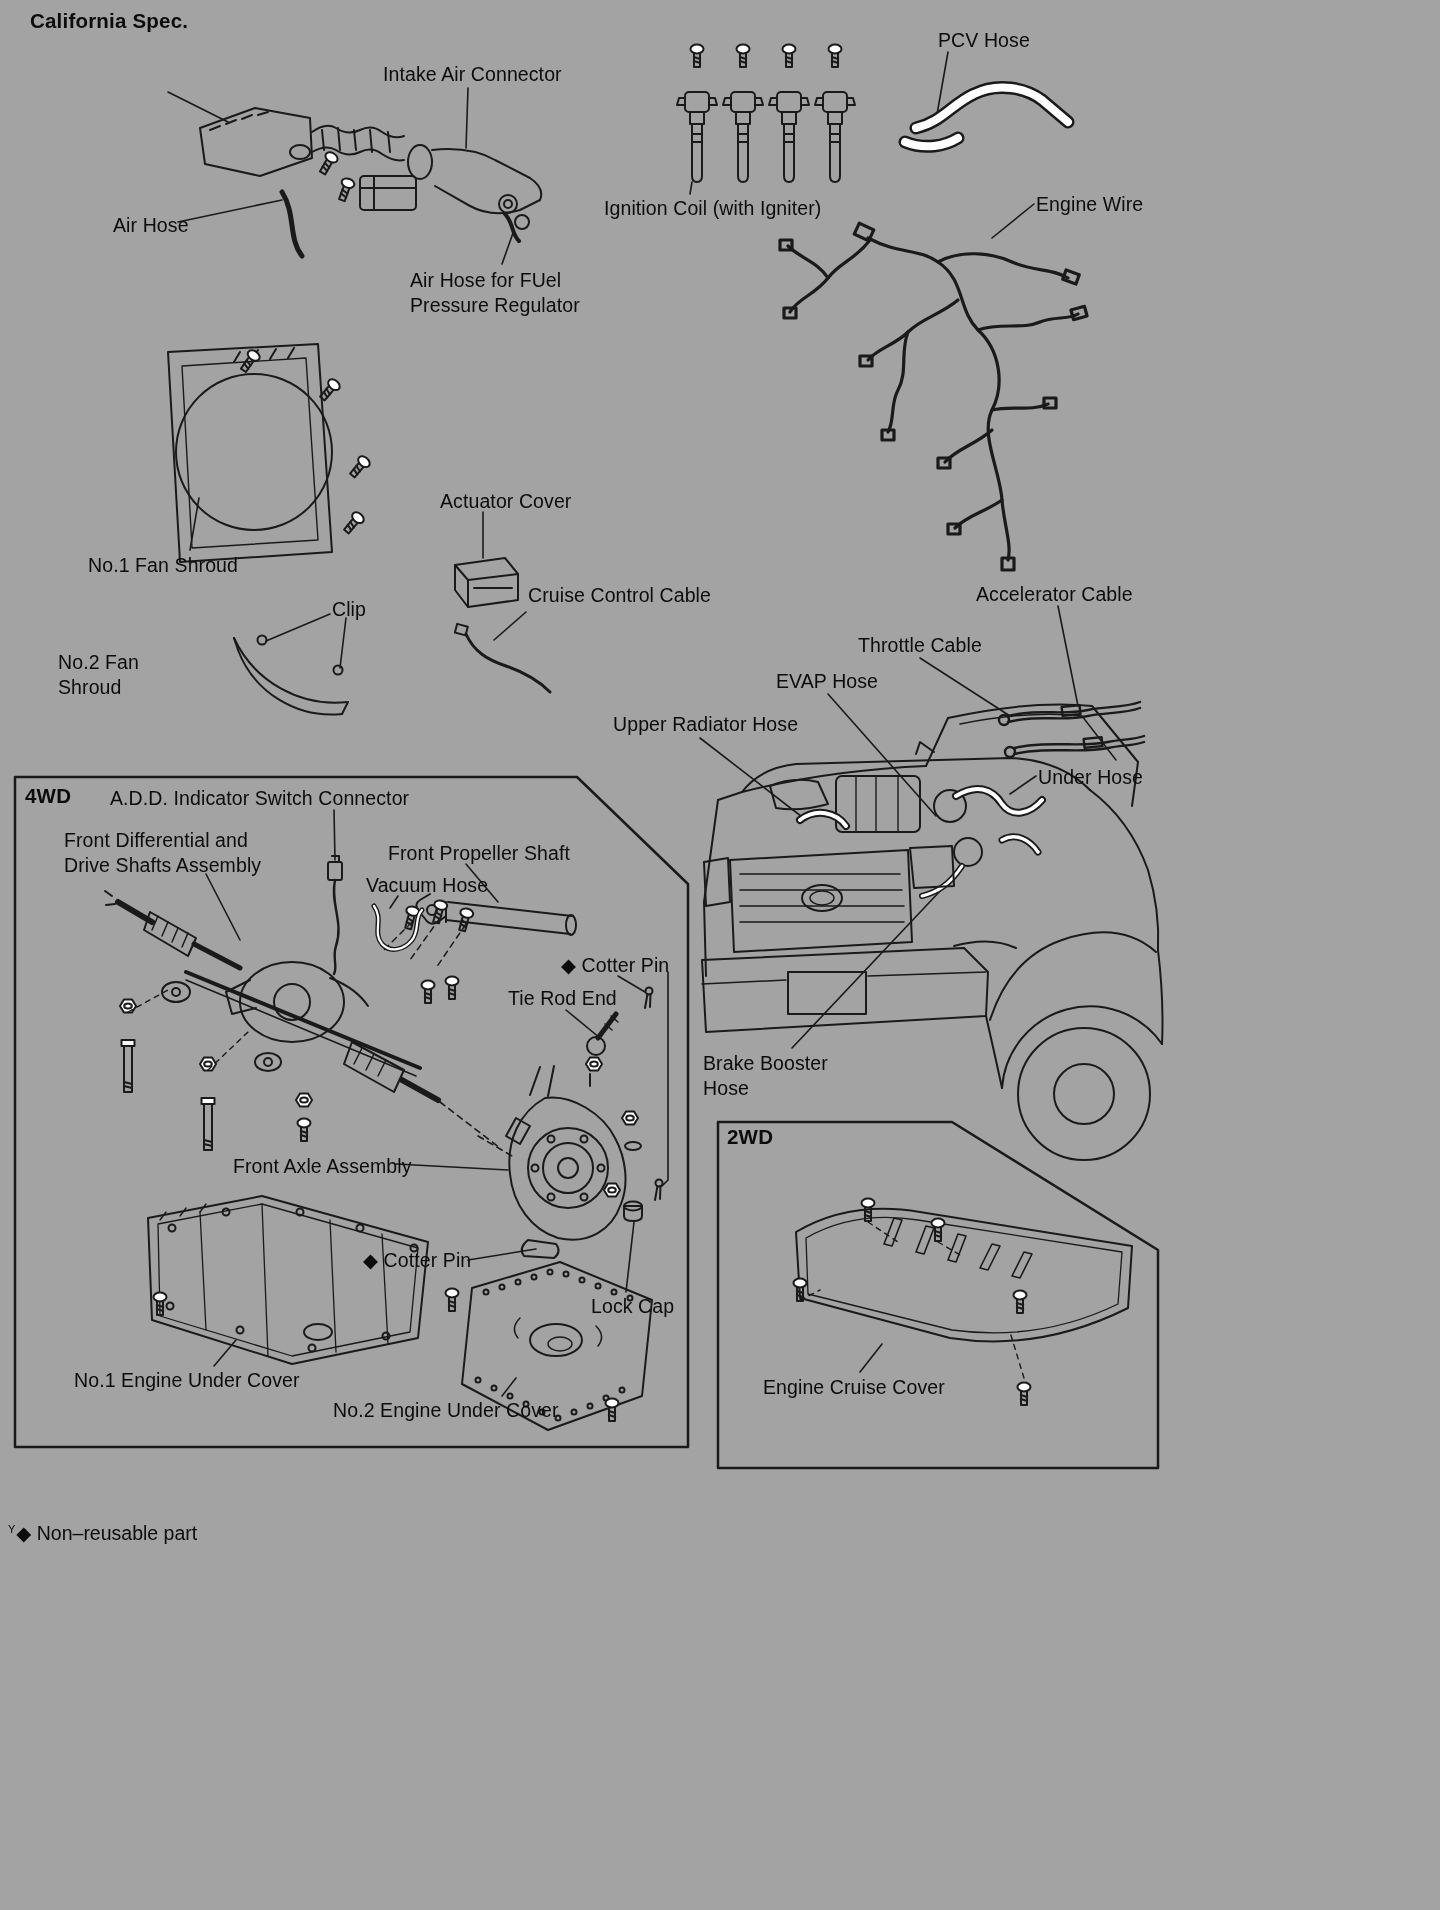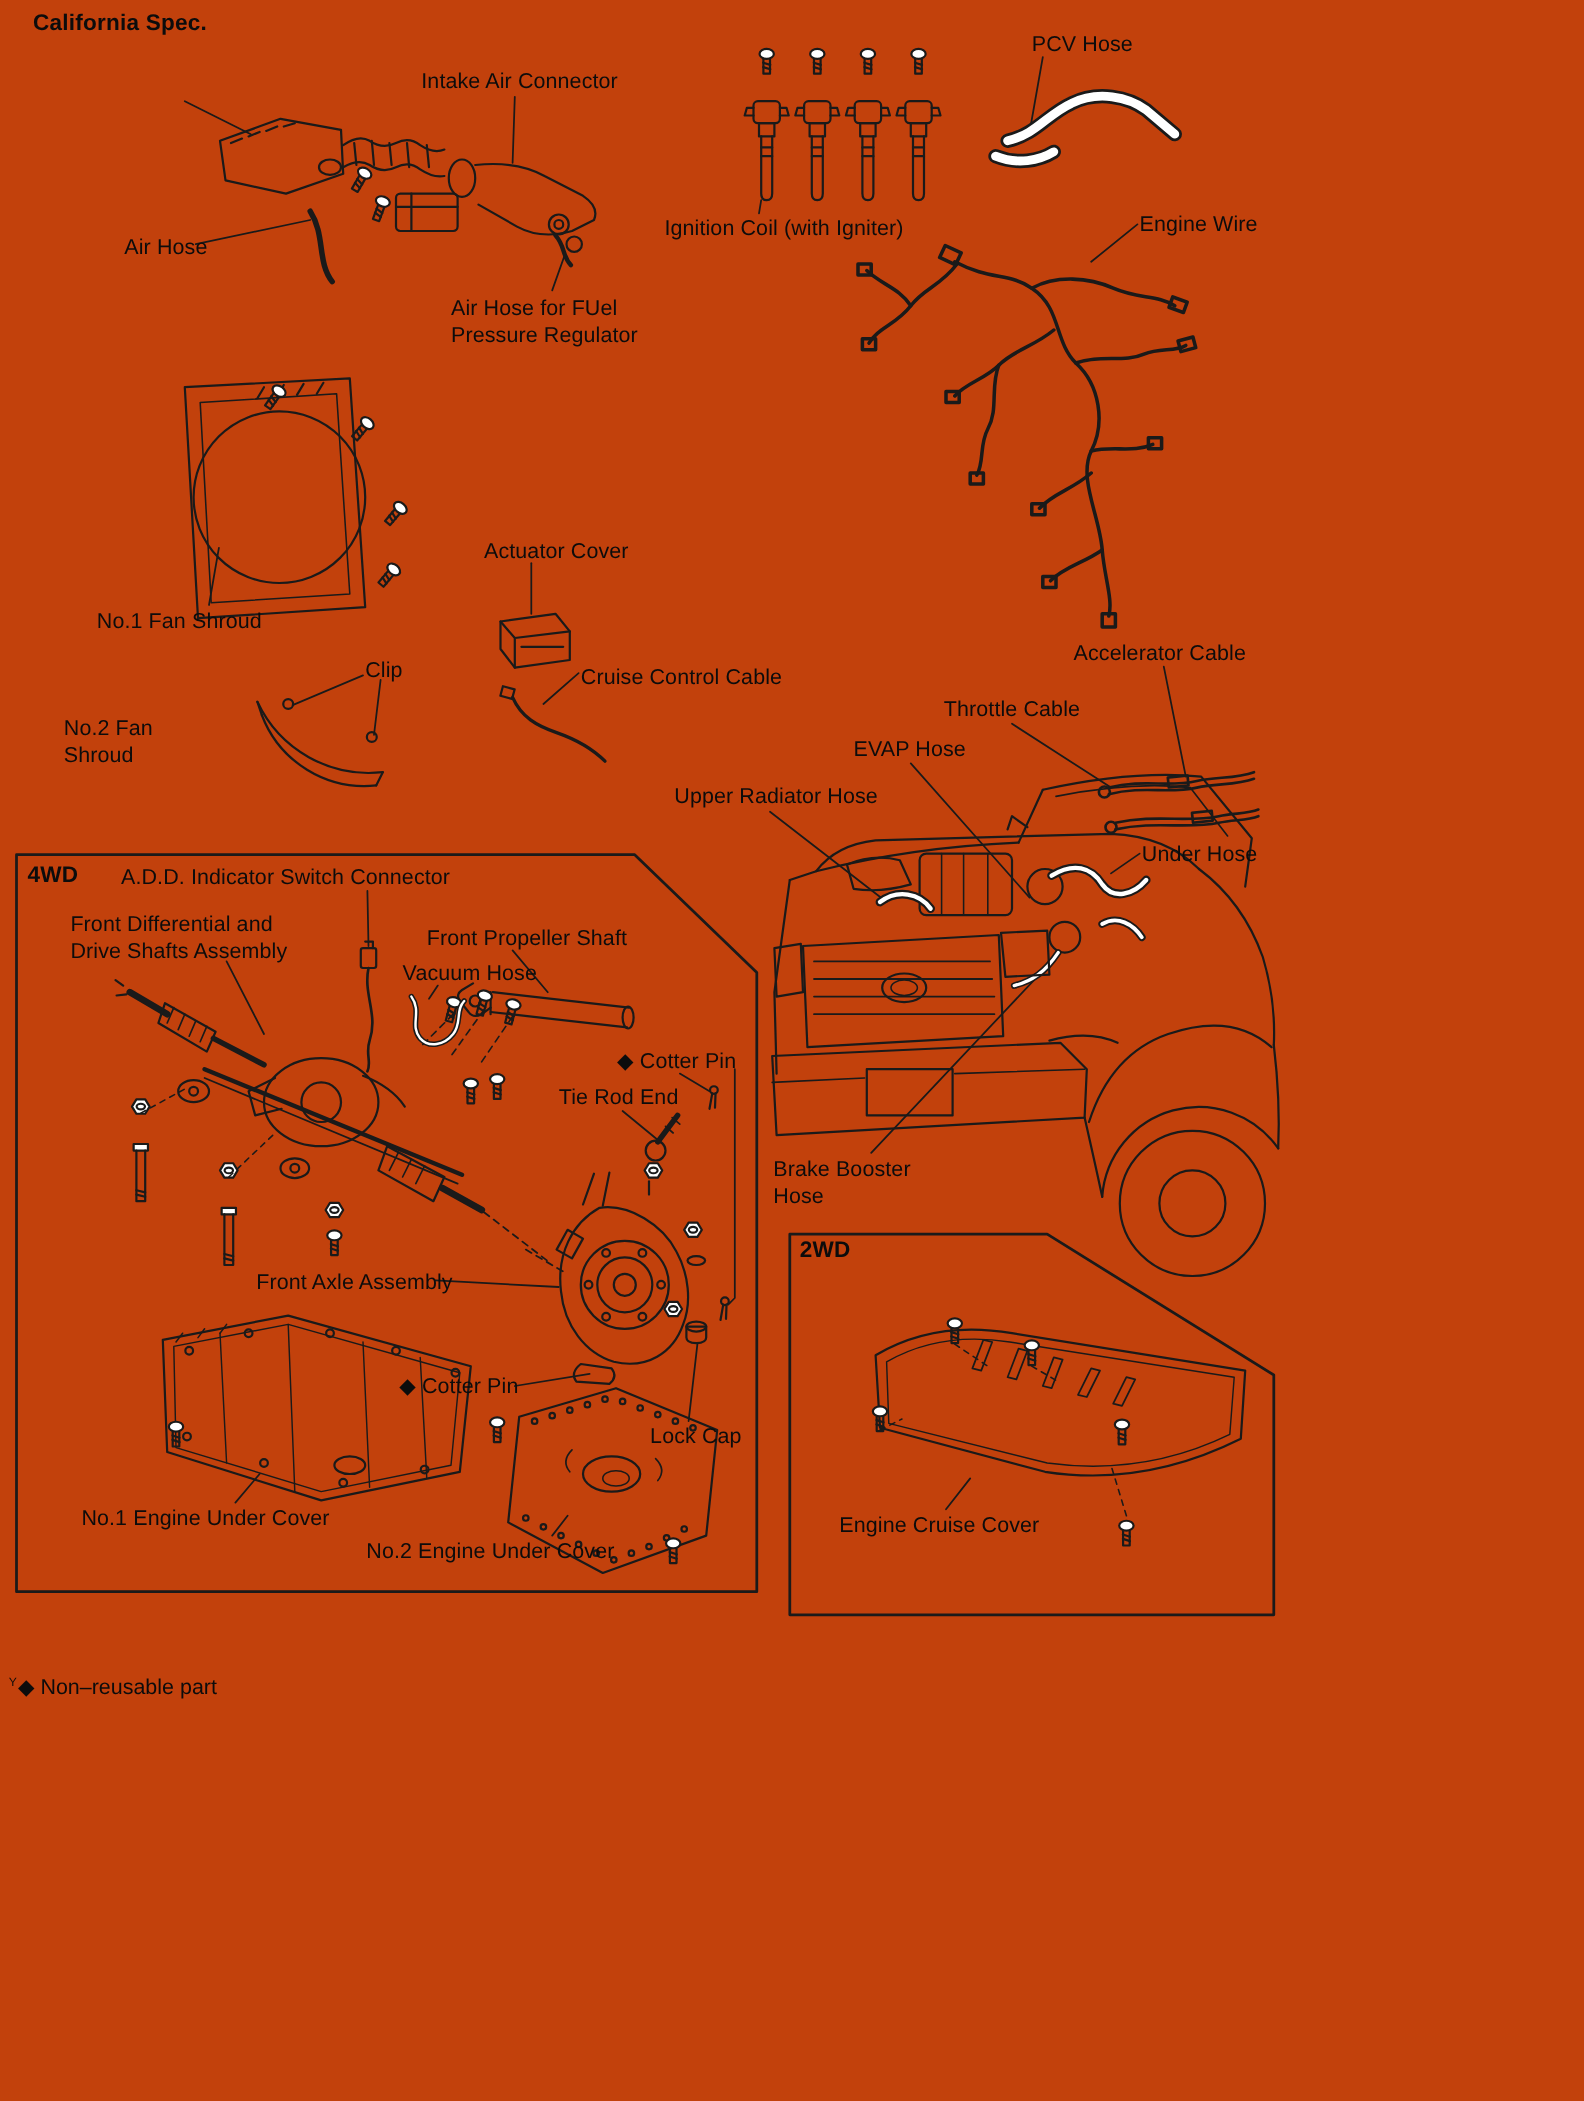--- a/index.html
+++ b/index.html
@@ -1,21 +1,21 @@
 <!DOCTYPE html>
 <html><head>
 <meta charset="utf-8">
 <style>
   * { margin:0; padding:0; box-sizing:border-box; }
   html,body { background:#fff; }
   body {
     width:1440px; height:1910px; position:relative;
     font-family:"Liberation Sans", sans-serif; color:#111;
   }
-  .page { position:absolute; inset:0; background:#c2410c; overflow:hidden; }
+  .page { position:absolute; inset:0; background:#a3a3a3; overflow:hidden; }
   svg.art { position:absolute; left:0; top:0;
     stroke:#1a1a1a; fill:none; stroke-width:2;
     stroke-linecap:round; stroke-linejoin:round; }
   .lbl {
     position:absolute; font-size:19.5px; line-height:1.3;
     white-space:pre-line; letter-spacing:.1px; color:#0c0c0c;
   }
   .lbl.bold { font-weight:bold; font-size:20.5px; letter-spacing:.2px; }
   .legend { position:absolute; font-size:19.5px; color:#0c0c0c; }
   .legend sup { font-size:11px; margin-right:1px; }
@@ -414,21 +414,21 @@
   <div class="lbl" style="left:383px;top:62px">Intake Air Connector</div>
   <div class="lbl" style="left:938px;top:28px">PCV Hose</div>
   <div class="lbl" style="left:113px;top:213px">Air Hose</div>
   <div class="lbl" style="left:604px;top:196px">Ignition Coil (with Igniter)</div>
   <div class="lbl" style="left:1036px;top:192px">Engine Wire</div>
   <div class="lbl" style="left:410px;top:268px">Air Hose for FUel
 Pressure Regulator</div>
   <div class="lbl" style="left:440px;top:489px">Actuator Cover</div>
   <div class="lbl" style="left:88px;top:553px">No.1 Fan Shroud</div>
   <div class="lbl" style="left:332px;top:597px">Clip</div>
-  <div class="lbl" style="left:528px;top:604px">Cruise Control Cable</div>
+  <div class="lbl" style="left:528px;top:583px">Cruise Control Cable</div>
   <div class="lbl" style="left:976px;top:582px">Accelerator Cable</div>
   <div class="lbl" style="left:58px;top:650px">No.2 Fan
 Shroud</div>
   <div class="lbl" style="left:858px;top:633px">Throttle Cable</div>
   <div class="lbl" style="left:776px;top:669px">EVAP Hose</div>
   <div class="lbl" style="left:613px;top:712px">Upper Radiator Hose</div>
   <div class="lbl" style="left:1038px;top:765px">Under Hose</div>
   <div class="lbl bold" style="left:25px;top:783px">4WD</div>
   <div class="lbl" style="left:110px;top:786px">A.D.D. Indicator Switch Connector</div>
   <div class="lbl" style="left:64px;top:828px">Front Differential and

